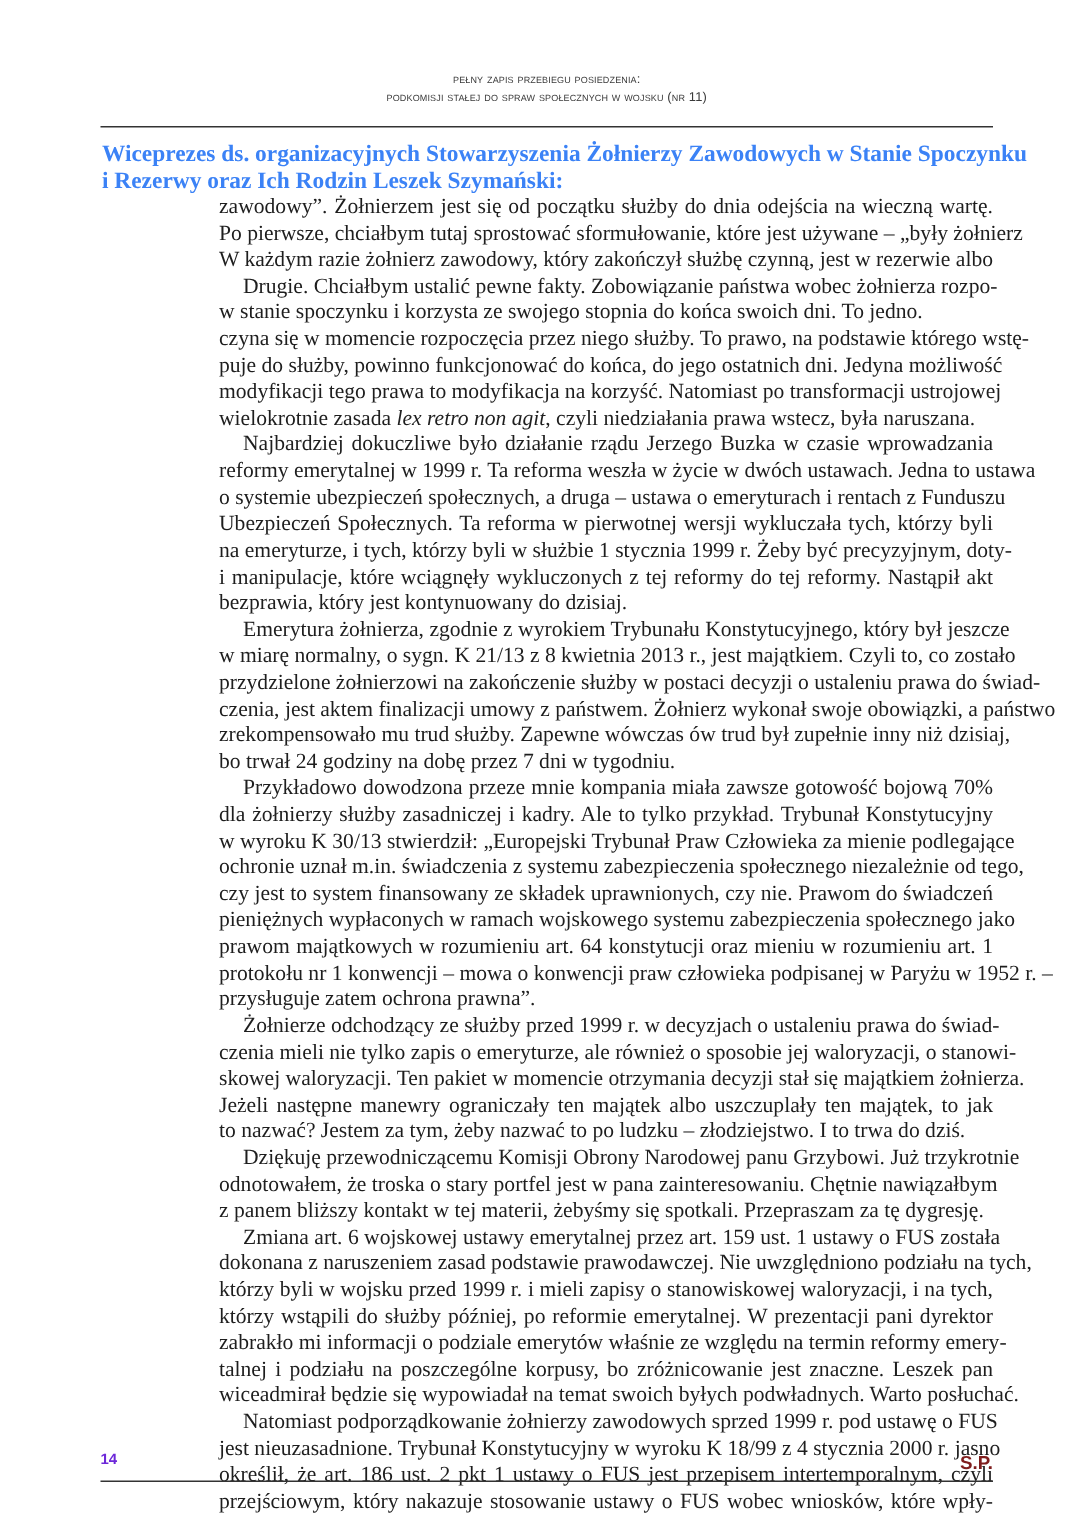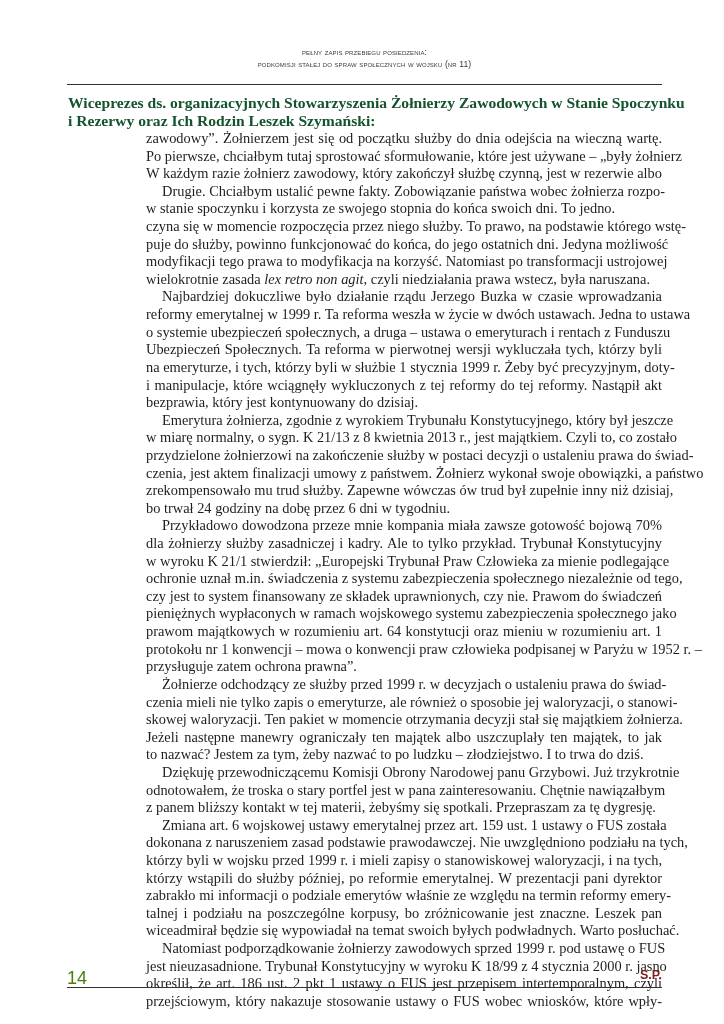--- a/index.html
+++ b/index.html
@@ -6,34 +6,34 @@
   body { width: 724px; height: 1024px; position: relative; overflow: hidden; color: #1e1e1e; }
   .running-head {
     position: absolute; left: 67px; width: 595px; top: 46px;
     text-align: center; font-family: "Liberation Sans", sans-serif;
     font-size: 8.6px; line-height: 12px; letter-spacing: 0.1px; color: #3a3a3a;
   }
   .running-head .sc { font-variant: small-caps; text-transform: lowercase; text-align: center; }
   .rule-top { position: absolute; left: 67px; width: 595px; top: 84px; height: 0; border-top: 1.6px solid #333; }
   .heading {
     position: absolute; left: 68px; width: 595px; top: 94px;
-    font-family: "Liberation Serif", serif; font-weight: bold; font-size: 15.6px; line-height: 18px; color: #14532d;
+    font-family: "Liberation Serif", serif; font-weight: bold; font-size: 15.6px; line-height: 18px; color: #3b82f6;
   }
   .heading .hl { display: block; white-space: nowrap; }
   .body {
     position: absolute; left: 146px; width: 516px; top: 130px;
     font-family: "Liberation Serif", serif; font-size: 14.4px; line-height: 17.62px; color: #1e1e1e;
   }
   .line { display: block; white-space: nowrap; text-align: justify; text-align-last: justify; height: 17.62px; overflow: visible; }
   .line.last { text-align-last: left; }
   .line.indent { padding-left: 16px; }
   .line .it { font-style: italic; }
   .footer-num {
     position: absolute; left: 67px; top: 968px; font-family: "Liberation Sans", sans-serif;
-    font-weight: normal; font-size: 18px; color: #4d7c0f;
+    font-weight: bold; font-size: 10px; color: #6d28d9;
   }
   .footer-code {
     position: absolute; right: 62px; top: 968px; font-family: "Liberation Sans", sans-serif;
     font-weight: bold; font-size: 12.5px; color: #7f1d1d;
   }
   .rule-bottom { position: absolute; left: 67px; width: 595px; top: 987px; height: 0; border-top: 1.6px solid #333; }
 </style>
 </head>
 <body>
 
@@ -63,24 +63,24 @@
     <span class="line">o systemie ubezpieczeń społecznych, a druga – ustawa o emeryturach i rentach z Funduszu</span>
     <span class="line">Ubezpieczeń Społecznych. Ta reforma w pierwotnej wersji wykluczała tych, którzy byli</span>
     <span class="line">na emeryturze, i tych, którzy byli w służbie 1 stycznia 1999 r. Żeby być precyzyjnym, doty-</span>
     <span class="line">i manipulacje, które wciągnęły wykluczonych z tej reformy do tej reformy. Nastąpił akt</span>
     <span class="line last">bezprawia, który jest kontynuowany do dzisiaj.</span>
     <span class="line indent">Emerytura żołnierza, zgodnie z wyrokiem Trybunału Konstytucyjnego, który był jeszcze</span>
     <span class="line">w miarę normalny, o sygn. K 21/13 z 8 kwietnia 2013 r., jest majątkiem. Czyli to, co zostało</span>
     <span class="line">przydzielone żołnierzowi na zakończenie służby w postaci decyzji o ustaleniu prawa do świad-</span>
     <span class="line">czenia, jest aktem finalizacji umowy z państwem. Żołnierz wykonał swoje obowiązki, a państwo</span>
     <span class="line">zrekompensowało mu trud służby. Zapewne wówczas ów trud był zupełnie inny niż dzisiaj,</span>
-    <span class="line last">bo trwał 24 godziny na dobę przez 6 dni w tygodniu.</span>
+    <span class="line last">bo trwał 24 godziny na dobę przez 7 dni w tygodniu.</span>
     <span class="line indent">Przykładowo dowodzona przeze mnie kompania miała zawsze gotowość bojową 70%</span>
     <span class="line">dla żołnierzy służby zasadniczej i kadry. Ale to tylko przykład. Trybunał Konstytucyjny</span>
-    <span class="line">w wyroku K 21/1 stwierdził: „Europejski Trybunał Praw Człowieka za mienie podlegające</span>
+    <span class="line">w wyroku K 30/13 stwierdził: „Europejski Trybunał Praw Człowieka za mienie podlegające</span>
     <span class="line">ochronie uznał m.in. świadczenia z systemu zabezpieczenia społecznego niezależnie od tego,</span>
     <span class="line">czy jest to system finansowany ze składek uprawnionych, czy nie. Prawom do świadczeń</span>
     <span class="line">pieniężnych wypłaconych w ramach wojskowego systemu zabezpieczenia społecznego jako</span>
     <span class="line">prawom majątkowych w rozumieniu art. 64 konstytucji oraz mieniu w rozumieniu art. 1</span>
     <span class="line">protokołu nr 1 konwencji – mowa o konwencji praw człowieka podpisanej w Paryżu w 1952 r. –</span>
     <span class="line last">przysługuje zatem ochrona prawna”.</span>
     <span class="line indent">Żołnierze odchodzący ze służby przed 1999 r. w decyzjach o ustaleniu prawa do świad-</span>
     <span class="line">czenia mieli nie tylko zapis o emeryturze, ale również o sposobie jej waloryzacji, o stanowi-</span>
     <span class="line">skowej waloryzacji. Ten pakiet w momencie otrzymania decyzji stał się majątkiem żołnierza.</span>
     <span class="line">Jeżeli następne manewry ograniczały ten majątek albo uszczuplały ten majątek, to jak</span>

